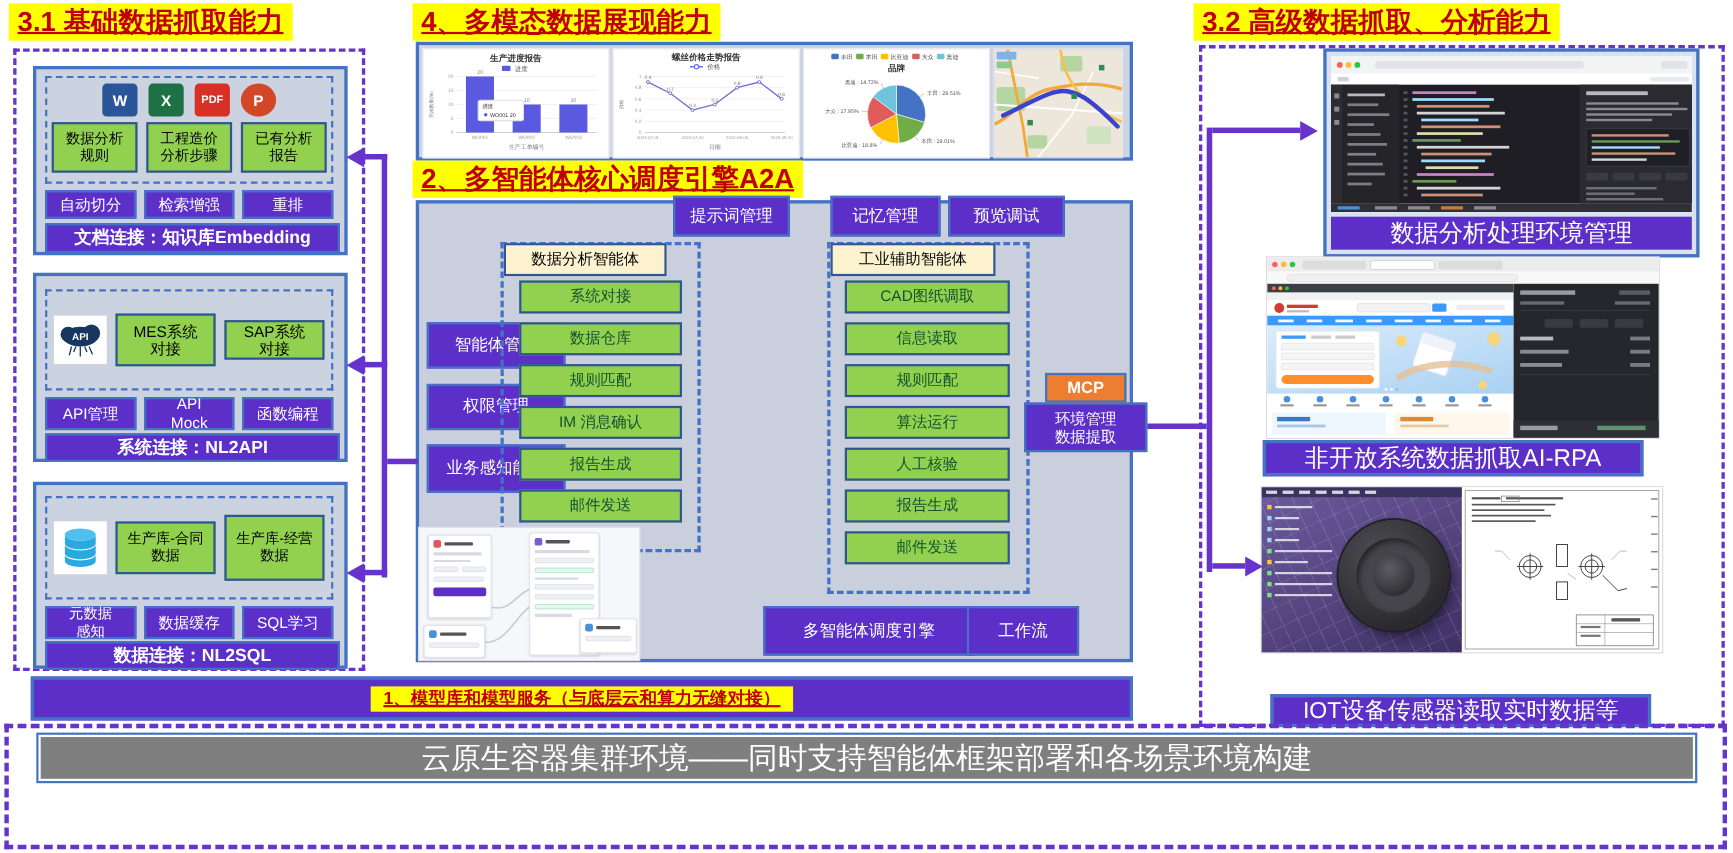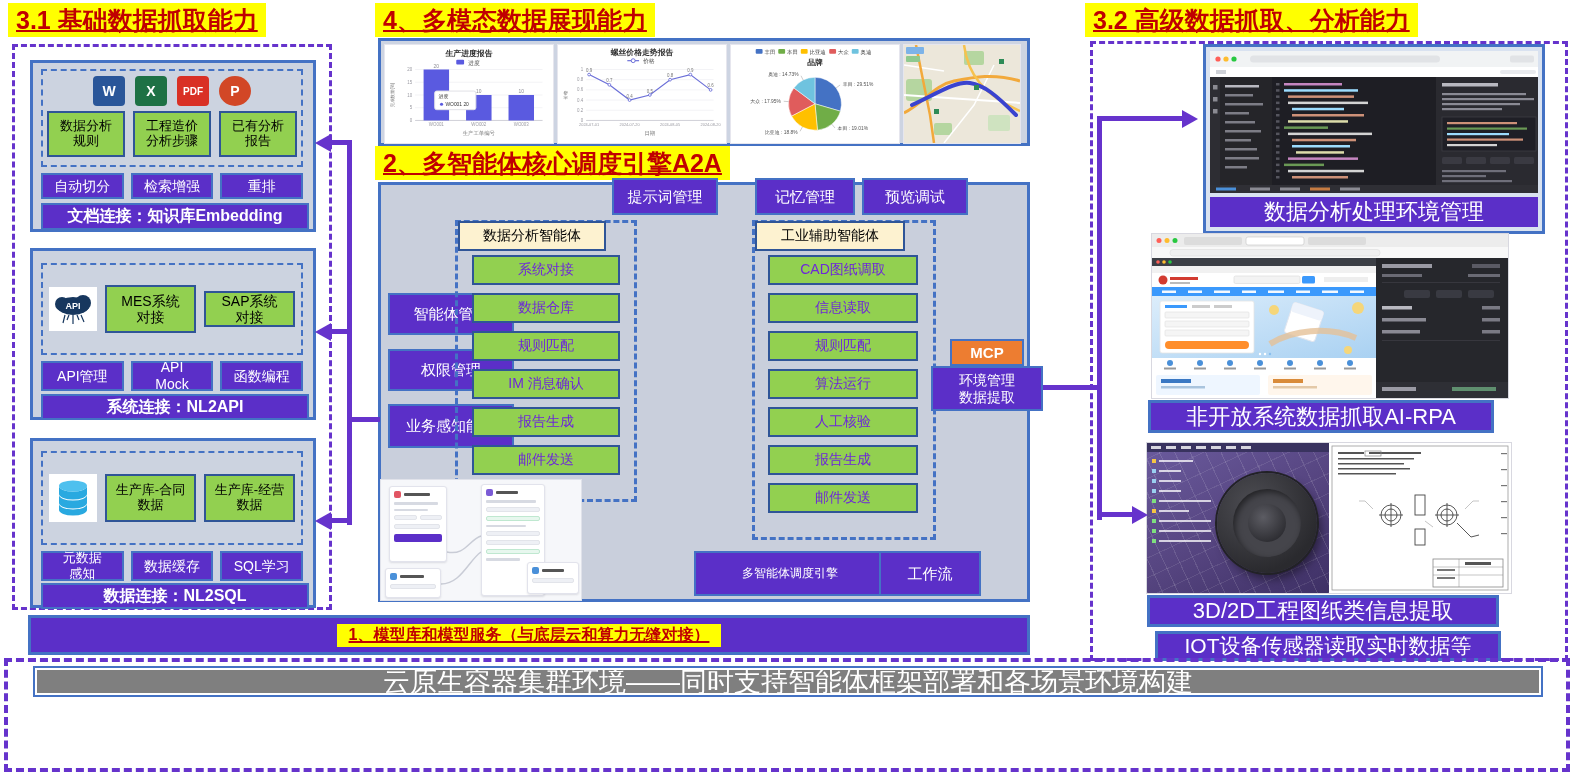--- a/index.html
+++ b/index.html
@@ -43,21 +43,21 @@
     display: flex; align-items: center; justify-content: center; font-size: 14px;
   }
   .greenrow { display: flex; gap: 8px; align-items: center; }
   .purplerow { display: flex; gap: 7px; }
   .purplerow .pbox { flex: 1; }
   .agent-head {
     background: #fdf2d0; border: 2px solid #2f5597; color: #000; font-size: 14px;
     display: flex; align-items: center; justify-content: center;
   }
   .gitem {
-    background: #92d050; border: 2px solid #2f5597; color: #6d28d9; font-size: 14px;
+    background: #92d050; border: 2px solid #2f5597; color: #14532d; font-size: 14px;
     display: flex; align-items: center; justify-content: center;
   }
   .trunk, .seg { background: #6633cc; position: absolute; }
   .tri-left { position: absolute; width: 0; height: 0; border-top: 9px solid transparent; border-bottom: 9px solid transparent; border-right: 16px solid #6633cc; }
   .tri-right { position: absolute; width: 0; height: 0; border-top: 9px solid transparent; border-bottom: 9px solid transparent; border-left: 16px solid #6633cc; }
   .chartspanel { background: #cdd4e2; border: 3px solid #4472c4; display: flex; gap: 3px; padding: 3px; }
   .chart-card { background: #fff; border: 1px solid #e6e6ee; width: 170px; height: 100px; }
   .map-card { width: 118px; height: 100px; border: 1px solid #e6e6ee; }
   .graybar-outer { border: 2px solid #4472c4; background: #fff; padding: 2px; }
   .graybar-inner {
@@ -170,21 +170,21 @@
         <div style="width:48px; height:48px; background:#fff; display:flex; align-items:center; justify-content:center;">
           <svg width="42" height="42" viewBox="0 0 42 42">
             <path d="M7,9 a14,5.5 0 0 0 28,0 v8 a14,5.5 0 0 1 -28,0 z" fill="#29a9e0"></path>
             <ellipse cx="21" cy="9" rx="14" ry="5.5" fill="#4fc0ee"></ellipse>
             <path d="M7,18 a14,5.5 0 0 0 28,0 v8 a14,5.5 0 0 1 -28,0 z" fill="#29a9e0"></path>
             <path d="M7,27 a14,5.5 0 0 0 28,0 v6 a14,5.5 0 0 1 -28,0 z" fill="#29a9e0"></path>
           </svg>
         </div>
         <div class="gbox pre" style="flex:1; height:48px;">生产库-合同
 数据</div>
-        <div class="gbox pre" style="flex:1; height:48px;">生产库-经营
+        <div class="gbox pre" style="flex:1; height:60px;">生产库-经营
 数据</div>
       </div>
     </div>
     <div class="abs purplerow" style="left:8px; top:110px; width:262px; height:30px;">
       <div class="pbox pre" style="font-size:13px;">元数据
 感知</div>
       <div class="pbox">数据缓存</div>
       <div class="pbox">SQL学习</div>
     </div>
     <div class="abs footerbar" style="left:8px; top:142px; width:268px; height:26px;">数据连接：NL2SQL</div>
@@ -339,21 +339,21 @@
   <div class="abs gitem" style="left:768px; top:331px; width:150px; height:30px; z-index:2;">规则匹配</div>
   <div class="abs gitem" style="left:768px; top:369px; width:150px; height:30px; z-index:2;">算法运行</div>
   <div class="abs gitem" style="left:768px; top:407px; width:150px; height:30px; z-index:2;">人工核验</div>
   <div class="abs gitem" style="left:768px; top:445px; width:150px; height:30px; z-index:2;">报告生成</div>
   <div class="abs gitem" style="left:768px; top:483px; width:150px; height:30px; z-index:2;">邮件发送</div>
 
   <div class="abs" style="left:950px; top:339px; width:74px; height:27px; background:#ed7d31; border:2px solid #4472c4; color:#fff; font-size:15px; font-weight:bold; display:flex; align-items:center; justify-content:center; z-index:3;">MCP</div>
   <div class="abs pbox pre" style="left:931px; top:366px; width:112px; height:45px; z-index:2;">环境管理
 数据提取</div>
 
-  <div class="abs pbox" style="left:694px; top:551px; width:192px; height:45px; font-size:12px;">多智能体调度引擎</div>
+  <div class="abs pbox" style="left:694px; top:551px; width:192px; height:45px; font-size:15px;">多智能体调度引擎</div>
   <div class="abs pbox" style="left:879px; top:551px; width:102px; height:45px; font-size:15px;">工作流</div>
 
   <div class="abs wfthumb" style="left:380px; top:479px; width:202px; height:122px; z-index:4;">
     <svg class="abs" style="left:0; top:0;" width="202" height="122" viewBox="0 0 202 122">
       <path d="M66,72 C84,76 88,60 100,56" stroke="#c9ccd6" stroke-width="1.5" fill="none"></path>
       <path d="M60,104 C80,104 88,80 100,72" stroke="#c9ccd6" stroke-width="1.5" fill="none"></path>
       <path d="M164,112 C150,118 152,100 146,94" stroke="#c9ccd6" stroke-width="1.5" fill="none"></path>
     </svg>
     <div class="wfcard" style="left:8px; top:6px; width:58px; height:76px;">
       <div class="wfrow">
@@ -693,29 +693,28 @@
           <rect x="172" y="10" width="6" height="1.2"></rect>
             <rect x="172" y="26" width="6" height="1.2"></rect>
           <rect x="172" y="42" width="6" height="1.2"></rect>
             <rect x="172" y="58" width="6" height="1.2"></rect>
           <rect x="172" y="74" width="6" height="1.2"></rect>
             <rect x="172" y="90" width="6" height="1.2"></rect>
         </g>
       </svg>
     </div>
   </div>
-  <div class="abs caption" style="left:1147px; top:595px; width:352px; height:32px; font-size:22px;">3D/2D工程图纸类信息提取</div>
   <div class="abs caption" style="left:1155px; top:631px; width:346px; height:30px; font-size:21px;">IOT设备传感器读取实时数据等</div>
 
   <div class="abs modelbar" style="left:28px; top:615px; width:1002px; height:40px;">
     <span>1、模型库和模型服务（与底层云和算力无缝对接）</span>
   </div>
 
   <div class="abs" style="left:4px; top:658px; width:1566px; height:114px; border:4px dashed #6633cc;"></div>
-  <div class="abs graybar-outer" style="left:33px; top:666px; width:1510px; height:31px;">
+  <div class="abs graybar-outer" style="left:33px; top:666px; width:1510px; height:46px;">
     <div class="graybar-inner" style="font-size:27px;">云原生容器集群环境——同时支持智能体框架部署和各场景环境构建</div>
   </div>
 
   <div class="trunk" style="left:347px; top:140px; width:5px; height:385px;"></div>
   <div class="seg" style="left:330px; top:140px; width:22px; height:5px;"></div>
   <div class="tri-left" style="left:315px; top:134px;"></div>
   <div class="seg" style="left:330px; top:329px; width:22px; height:5px;"></div>
   <div class="tri-left" style="left:315px; top:323px;"></div>
   <div class="seg" style="left:330px; top:518px; width:22px; height:5px;"></div>
   <div class="tri-left" style="left:315px; top:512px;"></div>

